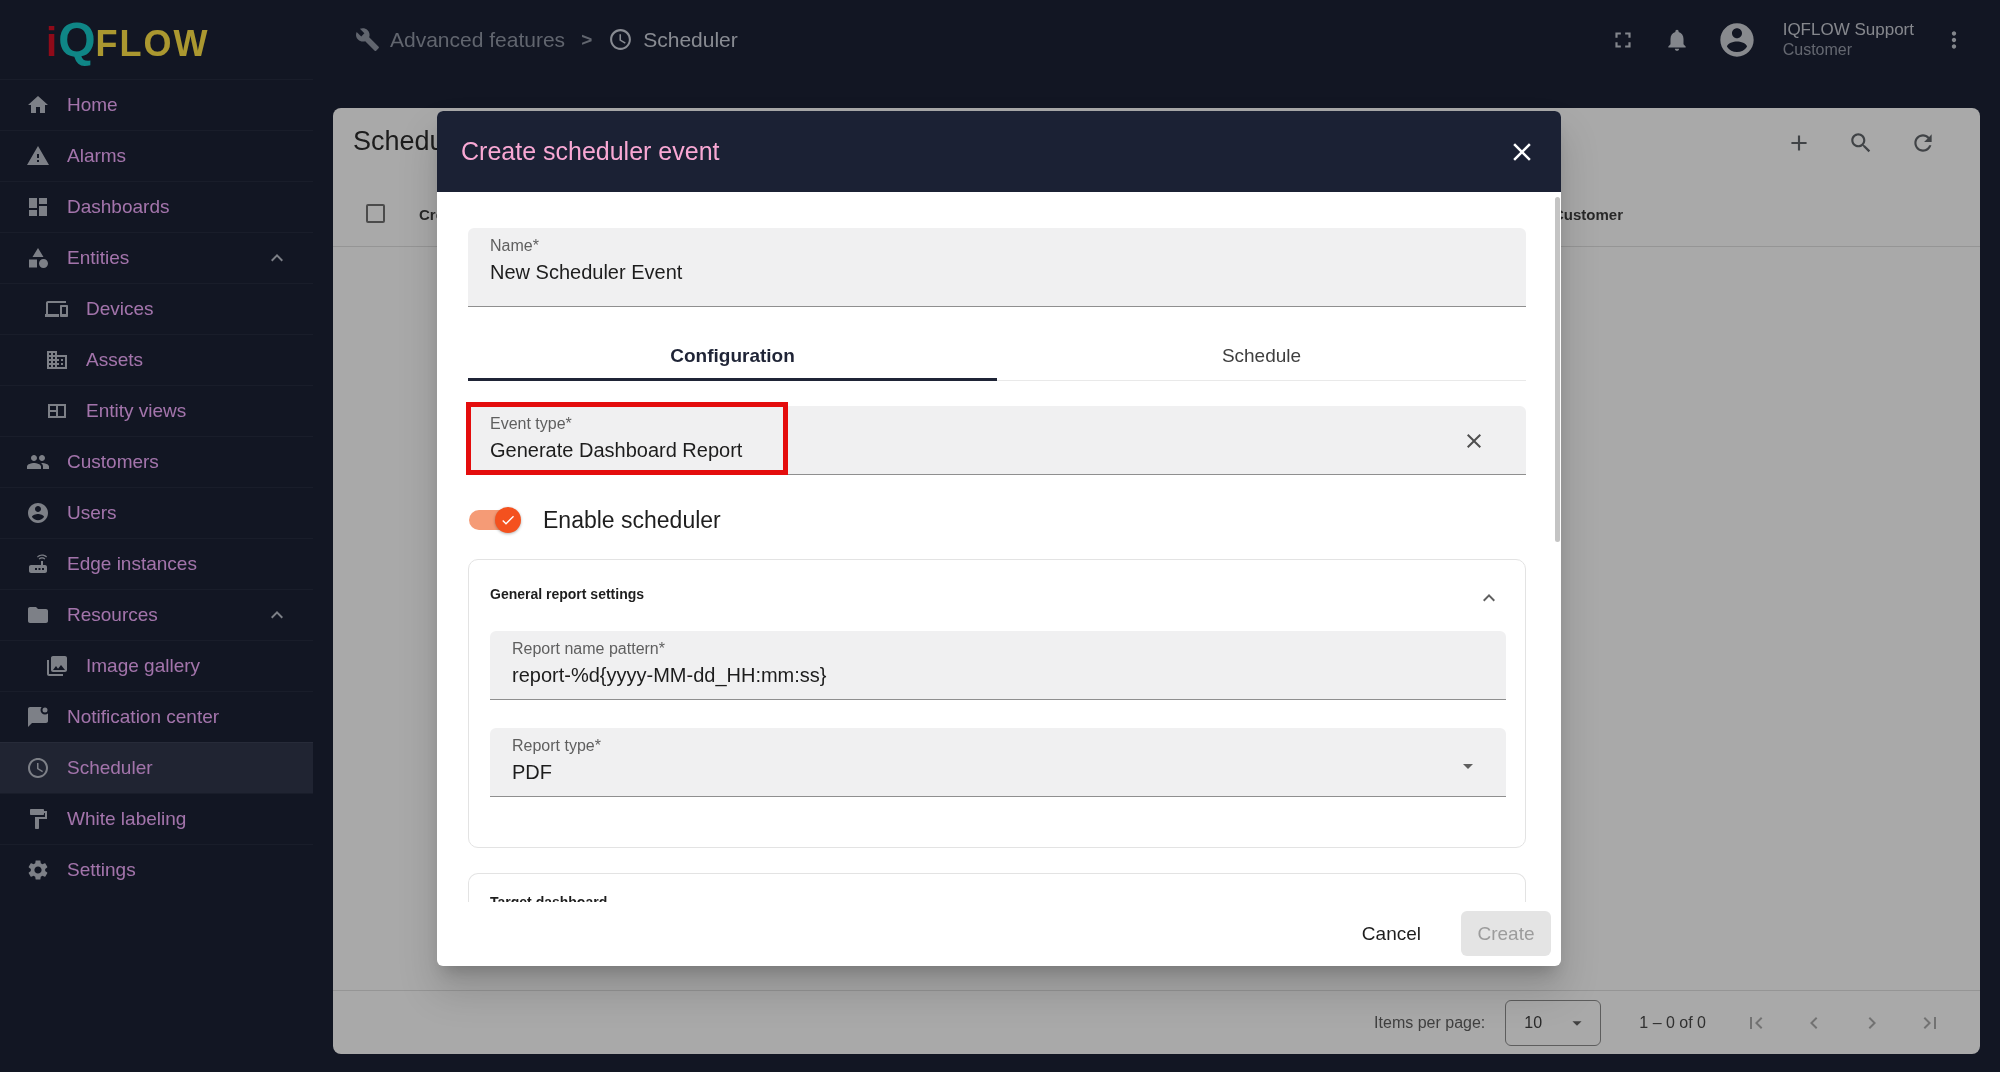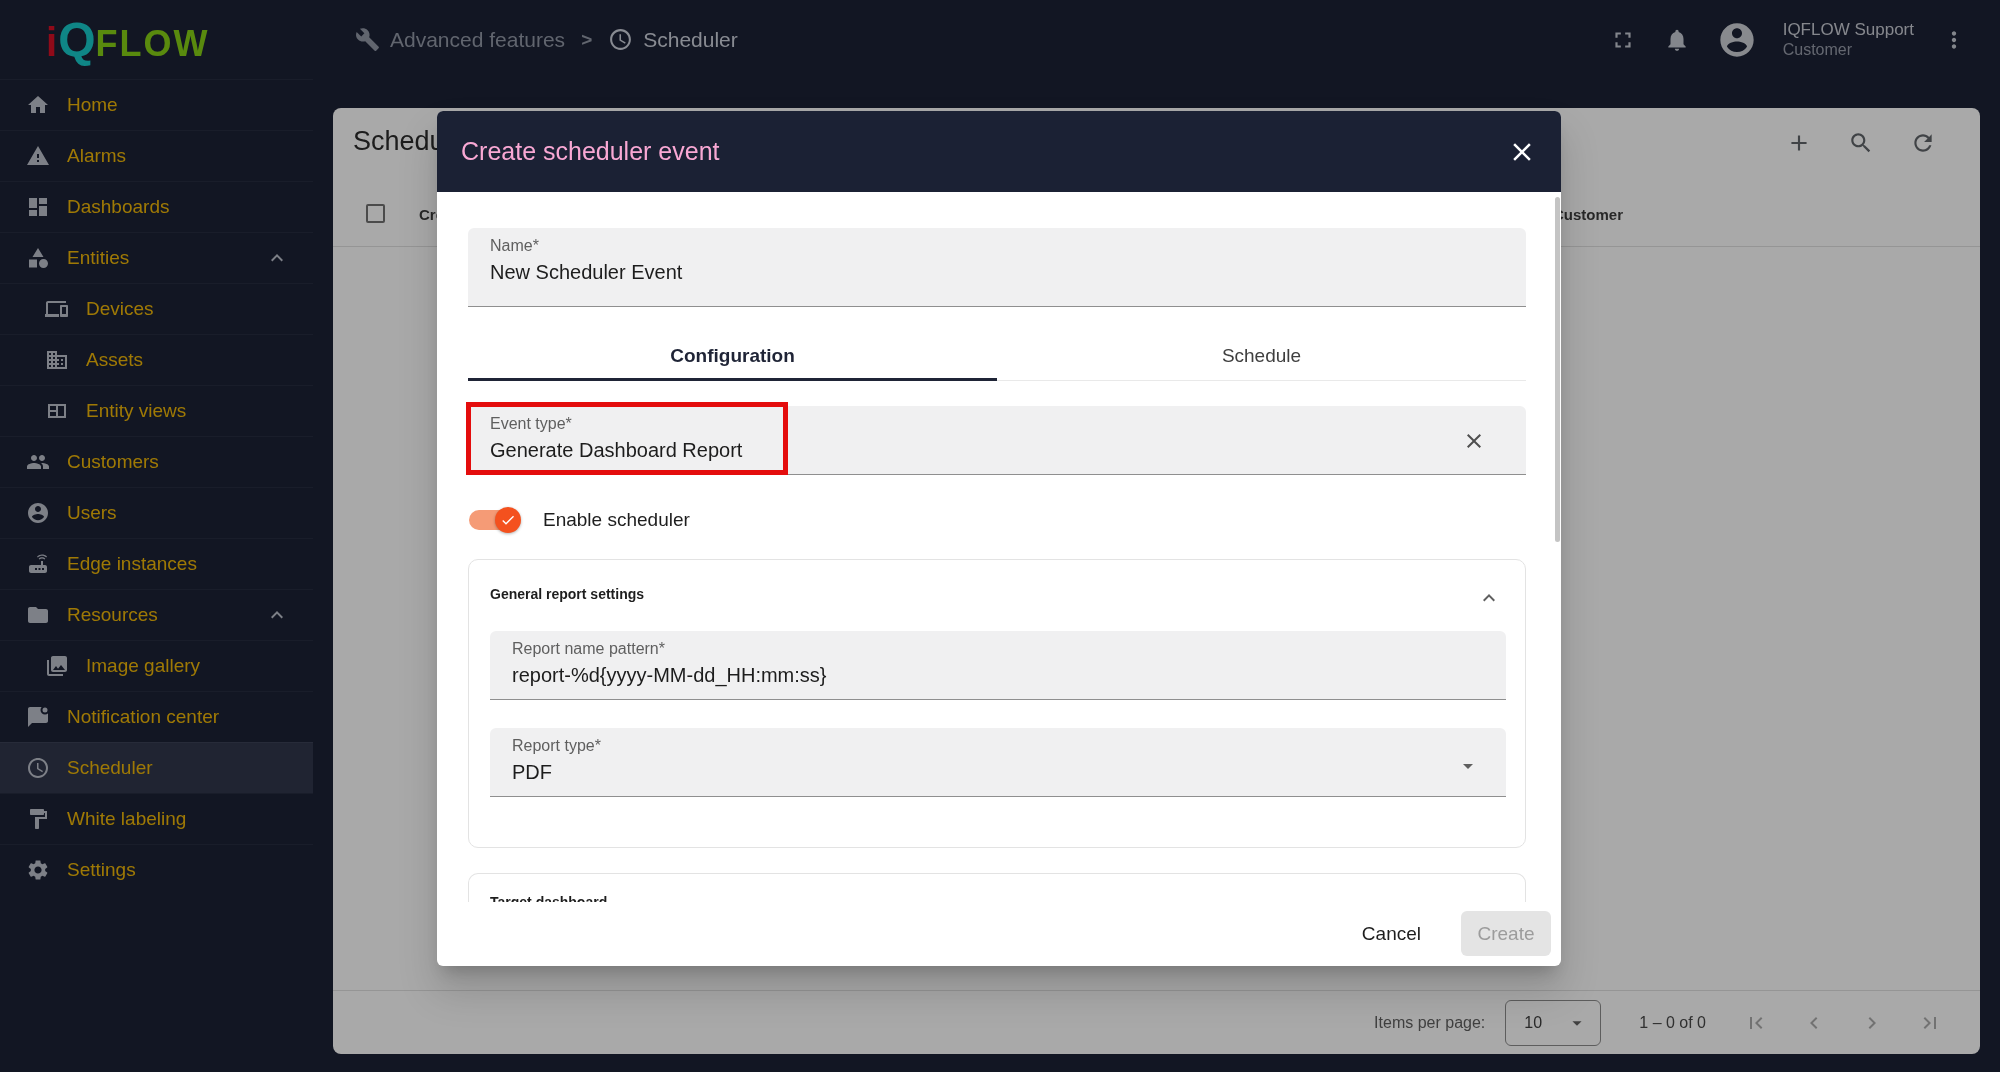--- a/index.html
+++ b/index.html
@@ -5,40 +5,40 @@
   * { margin:0; padding:0; box-sizing:border-box; }
   html,body { width:2000px; height:1072px; }
   body { font-family:"Liberation Sans", sans-serif; background:#1b2134; }
   .app { position:relative; width:2000px; height:1072px; overflow:hidden; background:#1b2134; }
 
   
   .topbar { position:absolute; left:0; top:0; width:2000px; height:79px; background:#1b2134; display:flex; align-items:center; }
   .logo { width:313px; padding-left:46px; display:flex; align-items:baseline; white-space:nowrap; }
   .logo-i { color:#d50f26; font-size:40px; font-weight:700; }
   .logo-q { color:#17c6c6; font-size:48px; font-weight:700; margin-left:1px; }
-  .logo-rest { color:#84cc16; font-size:36px; font-weight:700; letter-spacing:2px; }
+  .logo-rest { color:#fde047; font-size:36px; font-weight:700; letter-spacing:2px; }
   .crumbs { display:flex; align-items:center; margin-left:42px; gap:12px; }
   .crumb { display:flex; align-items:center; gap:10px; font-size:21px; font-weight:500; }
   .crumb.parent { color:#8f95a3; }
   .crumb.current { color:#c9cdd7; }
   .crumb svg { width:25px; height:25px; }
   .crumb-sep { color:#8f95a3; font-size:19px; font-weight:700; margin:0 4px; }
   .topbar-right { margin-left:auto; display:flex; align-items:center; padding-right:32px; gap:26px; }
   .tb-icon { width:28px; height:28px; color:#c2c6cf; display:flex; align-items:center; justify-content:center; cursor:pointer; }
   .tb-icon svg { width:26px; height:26px; fill:currentColor; }
   .avatar { width:40px; height:40px; color:#c9ccd2; }
   .avatar svg { width:40px; height:40px; fill:currentColor; }
   .user-block { line-height:1.25; }
   .user-line1 { color:#c5c8d0; font-size:17px; }
   .user-line2 { color:#9499a6; font-size:16px; }
 
   
   .sidebar { position:absolute; left:0; top:79px; width:313px; height:993px; background:#1b2134; }
   .side-item { height:51px; display:flex; align-items:center; padding-left:26px; border-top:1px solid rgba(255,255,255,0.05); cursor:pointer; color:#b9bdc8; }
-  .side-item .slabel { color:#eab308; font-size:19px; font-weight:500; margin-left:17px; }
+  .side-item .slabel { color:#f0abfc; font-size:19px; font-weight:500; margin-left:17px; }
   .side-item .sicon { width:24px; height:24px; flex:0 0 24px; }
   .side-item .sicon svg { width:24px; height:24px; fill:currentColor; }
   .side-item.sub { padding-left:45px; }
   .side-item.selected { background:#30364b; }
   .chev { margin-left:auto; margin-right:24px; width:24px; height:24px; color:#b9bdc8; }
   .chev svg { width:24px; height:24px; fill:currentColor; }
 
   
   .content { position:absolute; left:313px; top:79px; width:1687px; height:993px; }
   .card { position:absolute; left:20px; top:29px; width:1647px; height:946px; background:#fafafa; border-radius:8px; }
@@ -86,21 +86,21 @@
   .tab-track { position:absolute; left:31px; top:269px; width:1058px; height:1px; background:#e9e9e9; }
   .tab-ink { position:absolute; left:31px; top:267px; width:529px; height:3px; background:#1f2436; }
 
   .redbox { position:absolute; left:29px; top:291px; width:322px; height:73px; border:5px solid #e40d0d; z-index:5; pointer-events:none; }
 
   .toggle-row { position:absolute; left:32px; top:396px; height:26px; display:flex; align-items:center; }
   .toggle { position:relative; width:52px; height:26px; cursor:pointer; }
   .toggle .track { position:absolute; left:0; top:3px; width:48px; height:20px; border-radius:10px; background:#f59b76; }
   .toggle .thumb { position:absolute; right:0; top:0; width:26px; height:26px; border-radius:50%; background:#f4511e; box-shadow:0 1px 3px rgba(0,0,0,.3); display:flex; align-items:center; justify-content:center; }
   .toggle .thumb svg { width:16px; height:16px; fill:#ffffff; }
-  .toggle-label { margin-left:22px; font-size:19px; color:#1e1e1e; }
+  .toggle-label { margin-left:22px; font-size:23px; color:#1e1e1e; }
 
   .section { position:absolute; left:31px; top:448px; width:1058px; height:289px; border:1px solid #e3e3e3; border-radius:10px; background:#fff; }
   .sec-head { position:absolute; left:21px; top:26px; font-size:14px; font-weight:700; color:#1e1e1e; }
   .sec-chev { position:absolute; right:24px; top:26px; width:24px; height:24px; color:#5f5f5f; cursor:pointer; }
   .sec-chev svg { width:24px; height:24px; fill:currentColor; }
   .f-pattern { left:21px; top:71px; width:1016px; height:69px; }
   .f-rtype { left:21px; top:168px; width:1016px; height:69px; }
   .f-caret { position:absolute; right:26px; top:26px; width:24px; height:24px; color:#5f5f5f; }
   .f-caret svg { width:24px; height:24px; fill:currentColor; }
 

